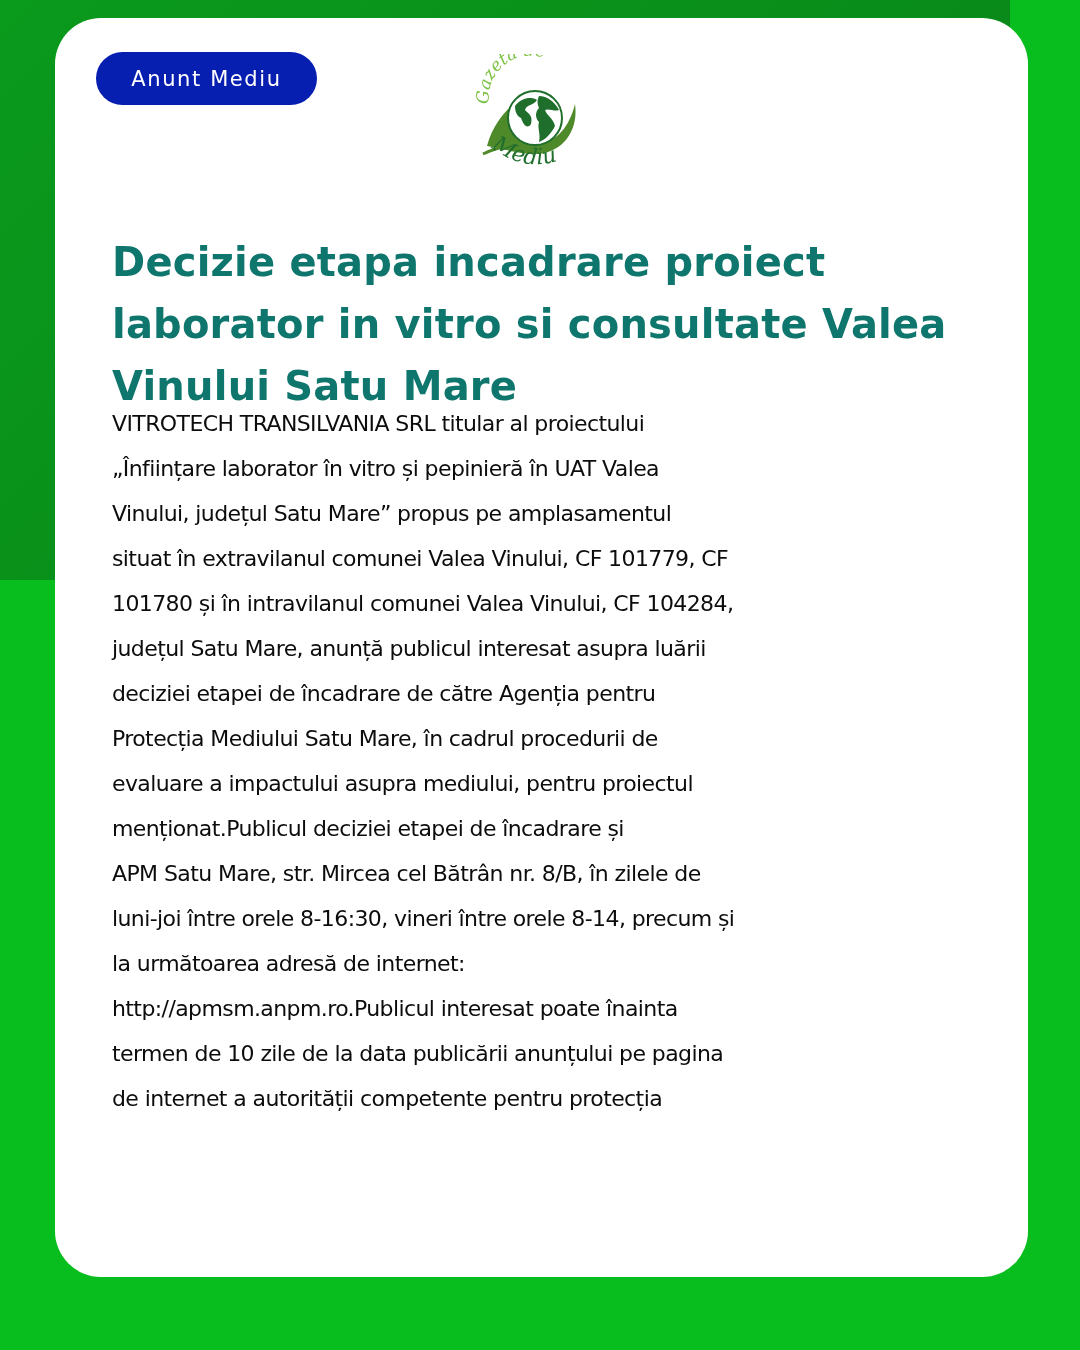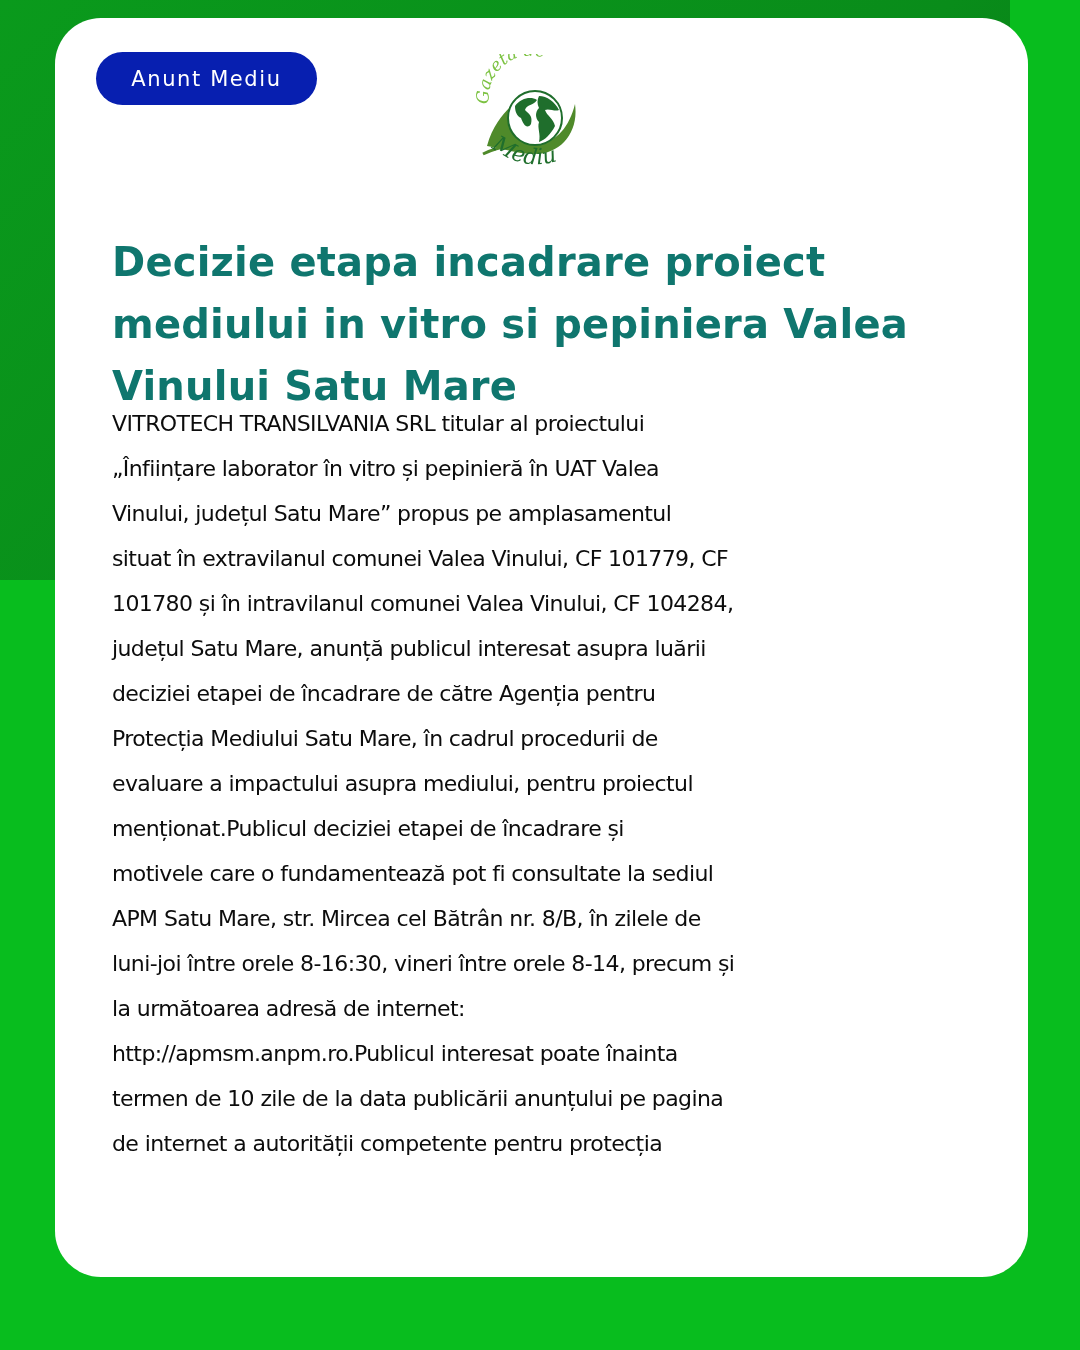--- a/index.html
+++ b/index.html
@@ -107,36 +107,35 @@
         <textPath href="#arcTop">Gazeta de</textPath>
       </text>
       <text font-family="DejaVu Serif, serif" font-size="22" fill="#1f6e2c" font-style="italic">
         <textPath href="#arcBot" startOffset="8">Mediu</textPath>
       </text>
     </svg>
   </div>
 
   <h1 class="title">
     <span class="line" style="display:block">Decizie etapa incadrare proiect</span>
-    <span class="line" style="display:block">mediului in vitro si pepiniera Valea</span>
+    <span class="line" style="display:block">laborator in vitro si consultate Valea</span>
     <span class="line" style="display:block">Vinului Satu Mare</span>
   </h1>
 
   <div class="body-text">
     <span class="line">VITROTECH TRANSILVANIA SRL titular al proiectului</span>
     <span class="line">„Înființare laborator în vitro și pepinieră în UAT Valea</span>
     <span class="line">Vinului, județul Satu Mare” propus pe amplasamentul</span>
     <span class="line">situat în extravilanul comunei Valea Vinului, CF 101779, CF</span>
     <span class="line">101780 și în intravilanul comunei Valea Vinului, CF 104284,</span>
     <span class="line">județul Satu Mare, anunță publicul interesat asupra luării</span>
     <span class="line">deciziei etapei de încadrare de către Agenția pentru</span>
     <span class="line">Protecția Mediului Satu Mare, în cadrul procedurii de</span>
     <span class="line">evaluare a impactului asupra mediului, pentru proiectul</span>
     <span class="line">menționat.Publicul deciziei etapei de încadrare și</span>
-    <span class="line">motivele care o fundamentează pot fi consultate la sediul</span>
     <span class="line">APM Satu Mare, str. Mircea cel Bătrân nr. 8/B, în zilele de</span>
     <span class="line">luni-joi între orele 8-16:30, vineri între orele 8-14, precum și</span>
     <span class="line">la următoarea adresă de internet:</span>
     <span class="line">http://apmsm.anpm.ro.Publicul interesat poate înainta</span>
     <span class="line">termen de 10 zile de la data publicării anunțului pe pagina</span>
     <span class="line">de internet a autorității competente pentru protecția</span>
   </div>
 
 </div>
 

